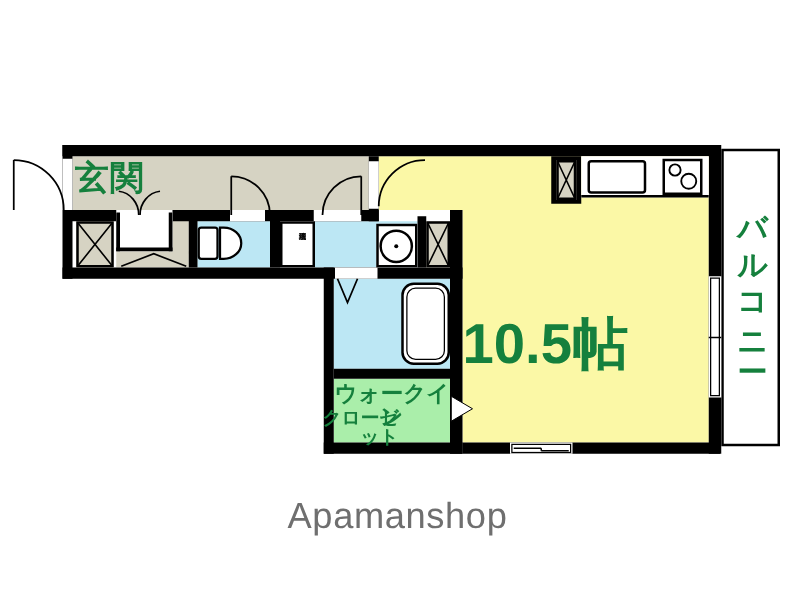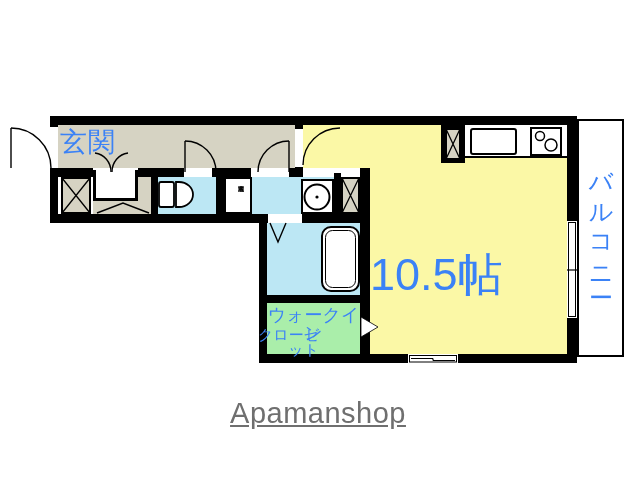--- a/index.html
+++ b/index.html
@@ -8,21 +8,21 @@
     font-family:"Liberation Sans","DejaVu Sans",sans-serif;
   }
   .abs{position:absolute;box-sizing:border-box;}
   .wall{background:var(--wall-black,#000);}
   .gap{background:#fff;}
   .floor-gray{background:var(--hall-beige,#d6d3c3);}
   .floor-yellow{background:var(--room-yellow,#fbf8a6);}
   .floor-blue{background:var(--water-blue,#bce7f4);}
   .floor-green{background:var(--closet-green,#aaeeaa);}
   .boxed{border:2px solid #000;}
-  .label{color:#3b82f6;font-weight:normal;line-height:1;}
+  .label{color:#15803d;font-weight:bold;line-height:1;}
   .v-text{writing-mode:vertical-rl;text-orientation:mixed;}
   svg{position:absolute;left:0;top:0;pointer-events:none;}
   #brand{color:#6f6f6f;font-size:29px;letter-spacing:0.5px;text-align:center;font-weight:normal;}
 </style>
 </head>
 <body>
 
 <div id="canvas">
 
   <div class="abs floor-gray" style="left:58px;top:125px;width:237px;height:43px;"></div>
@@ -140,14 +140,14 @@
 
   <div class="abs label" style="left:370px;top:252px;width:197px;text-align:left;font-size:45px;">10.5帖</div>
 
   <div class="abs label v-text" style="left:583px;top:155px;width:30px;height:185px;font-size:24px;letter-spacing:5px;">バルコニー</div>
 
   <div class="abs label" style="left:267px;top:306px;width:93px;text-align:center;font-size:18px;">ウォークイン</div>
   <div class="abs label" style="left:249px;top:327px;width:70px;text-align:right;font-size:15px;">クローゼット</div>
 
   <div class="abs v-text" style="left:231px;top:181px;width:14px;height:30px;font-size:6px;color:#000;">洗濯機置場</div>
 
-  <div id="brand" class="abs" style="left:198px;top:397px;width:240px;text-decoration:underline;">Apamanshop</div>
+  <div id="brand" class="abs" style="left:198px;top:397px;width:240px;">Apamanshop</div>
 </div>
 
 </body></html>

